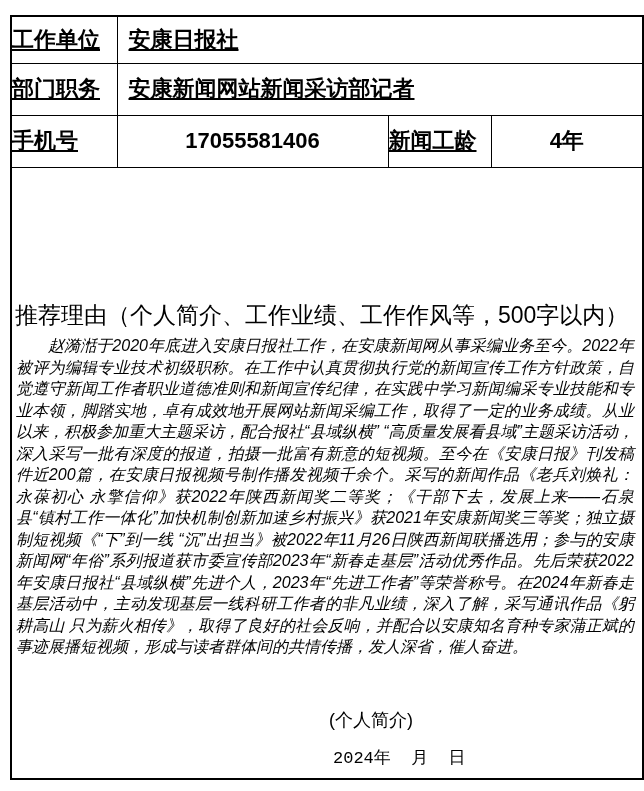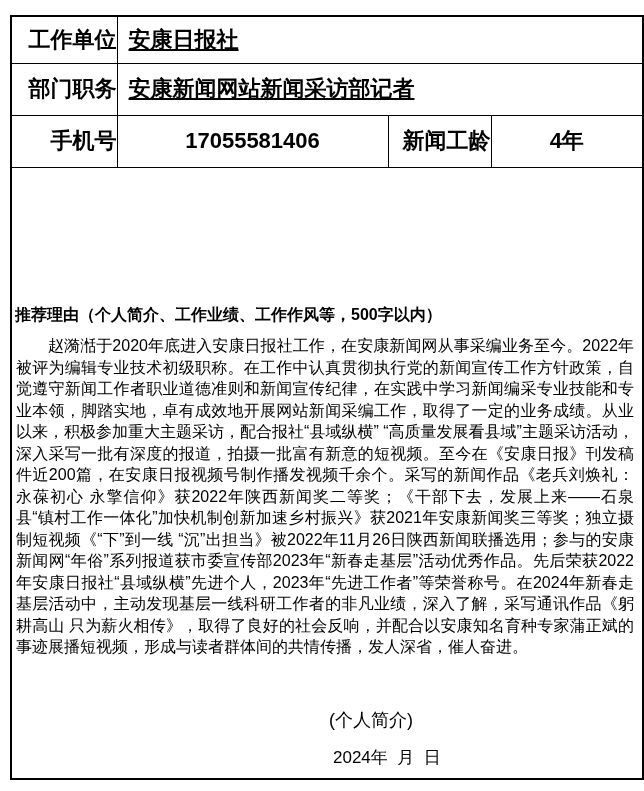--- a/index.html
+++ b/index.html
@@ -32,55 +32,57 @@
     vertical-align: middle;
     font-size: 22px;
     font-weight: 700;
     overflow: hidden;
   }
   .r1 { height: 47px; }
   .r2 { height: 51px; }
   .r3 { height: 52px; }
   .r4 { height: 52px; }
   .r5 { height: 55px; }
-  .lbl { text-align: right; }
+  .lbl { text-align: left; text-decoration: underline; }
   .val-left { text-align: left; padding-left: 11px !important; text-decoration: underline; }
   .val-center { text-align: center; }
   td.bigcell {
     vertical-align: top;
     font-weight: 400;
   }
   .rec-heading {
-    font-size: 16px;
-    font-weight: 700;
+    font-size: 23px;
+    font-weight: 400;
     padding: 14px 2px 0 3px;
     line-height: 26px;
   }
   .rec-body {
     margin: 7px 8px 0 4px;
     font-size: 16px;
     line-height: 21.5px;
     font-weight: 400;
     text-align: justify;
     text-indent: 2em;
     letter-spacing: 0;
+    font-style: italic;
   }
   .stamp-note {
     position: absolute;
     left: 329px;
     top: 708px;
     font-size: 18px;
     white-space: pre;
   }
   .date-line {
     position: absolute;
     left: 333px;
     top: 746px;
     font-size: 17px;
     white-space: pre;
+    font-family: Liberation Mono, monospace;
   }
 </style>
 </head>
 <body>
 
 <div class="sheet">
   <table class="form">
     <colgroup>
       <col style="width:106px">
       <col style="width:101px">

